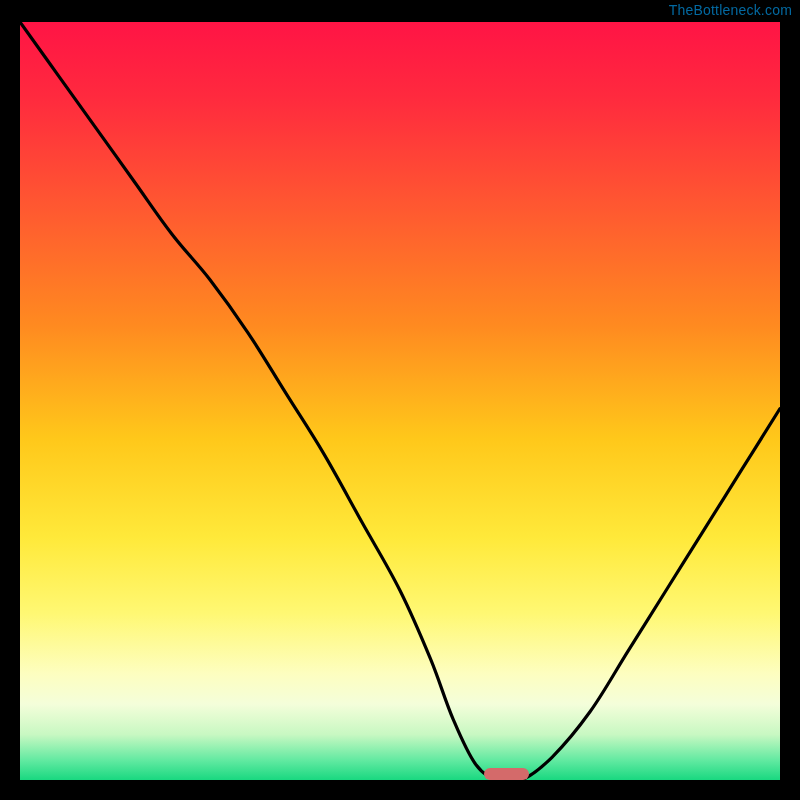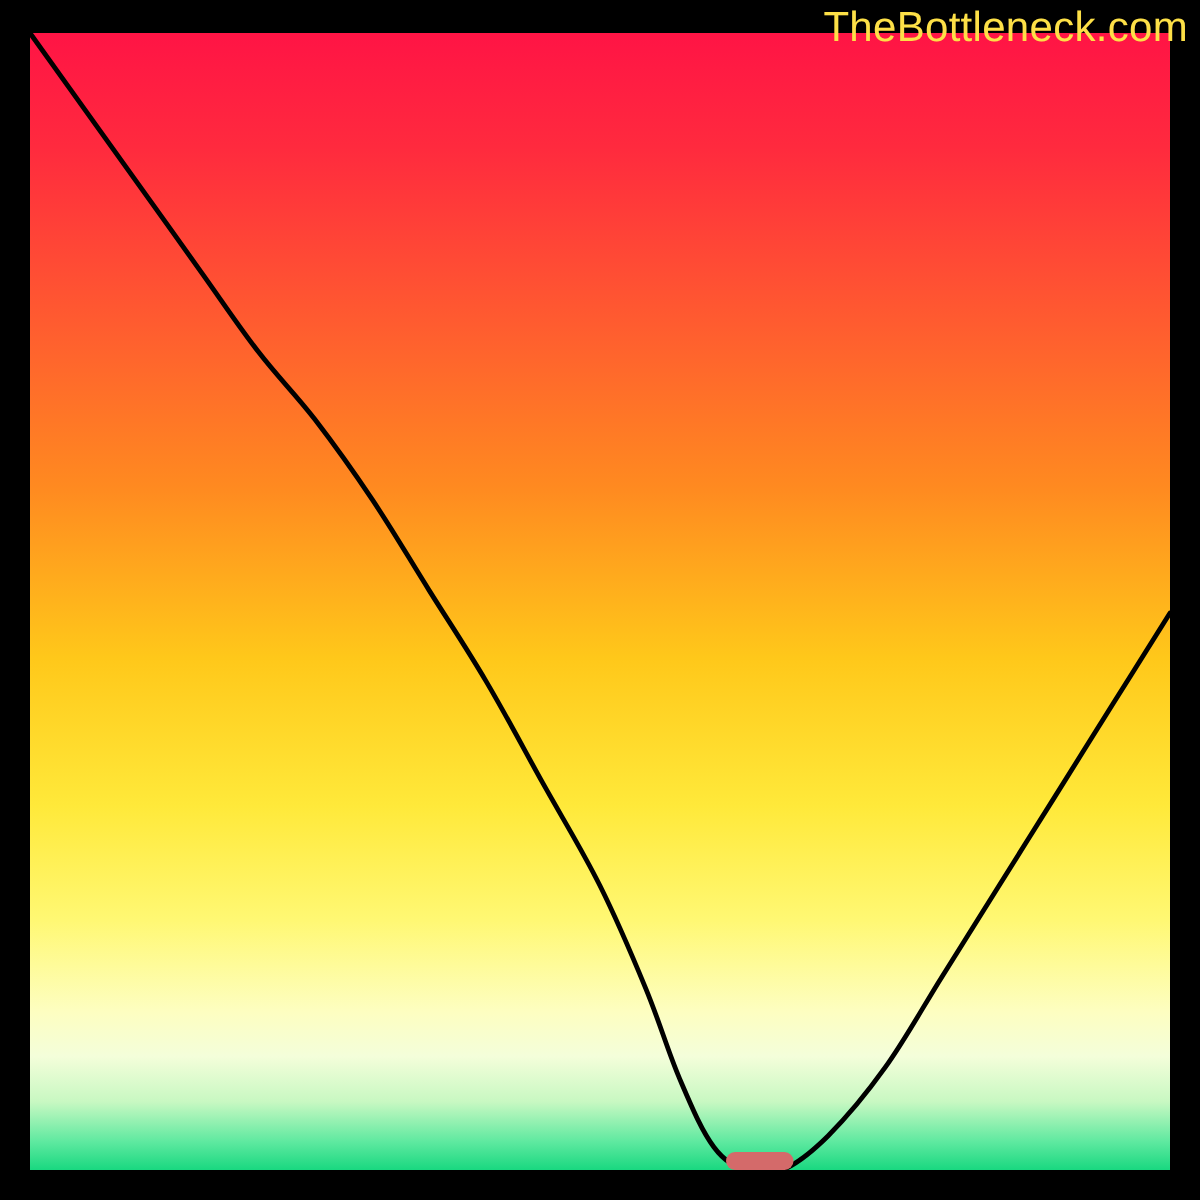--- a/index.html
+++ b/index.html
@@ -14,22 +14,22 @@
   .frame {
     position: relative;
     width: 800px;
     height: 800px;
     background: #000;
   }
   .watermark {
     position: absolute;
     top: 2px;
     right: 8px;
-    color: #fde047;
-    font-size: 28px;
+    color: #0369a1;
+    font-size: 14px;
     font-weight: 500;
     letter-spacing: 0.2px;
     z-index: 10;
   }
   .plot-area {
     position: absolute;
     left: 20px;
     top: 22px;
     width: 760px;
     height: 758px;

